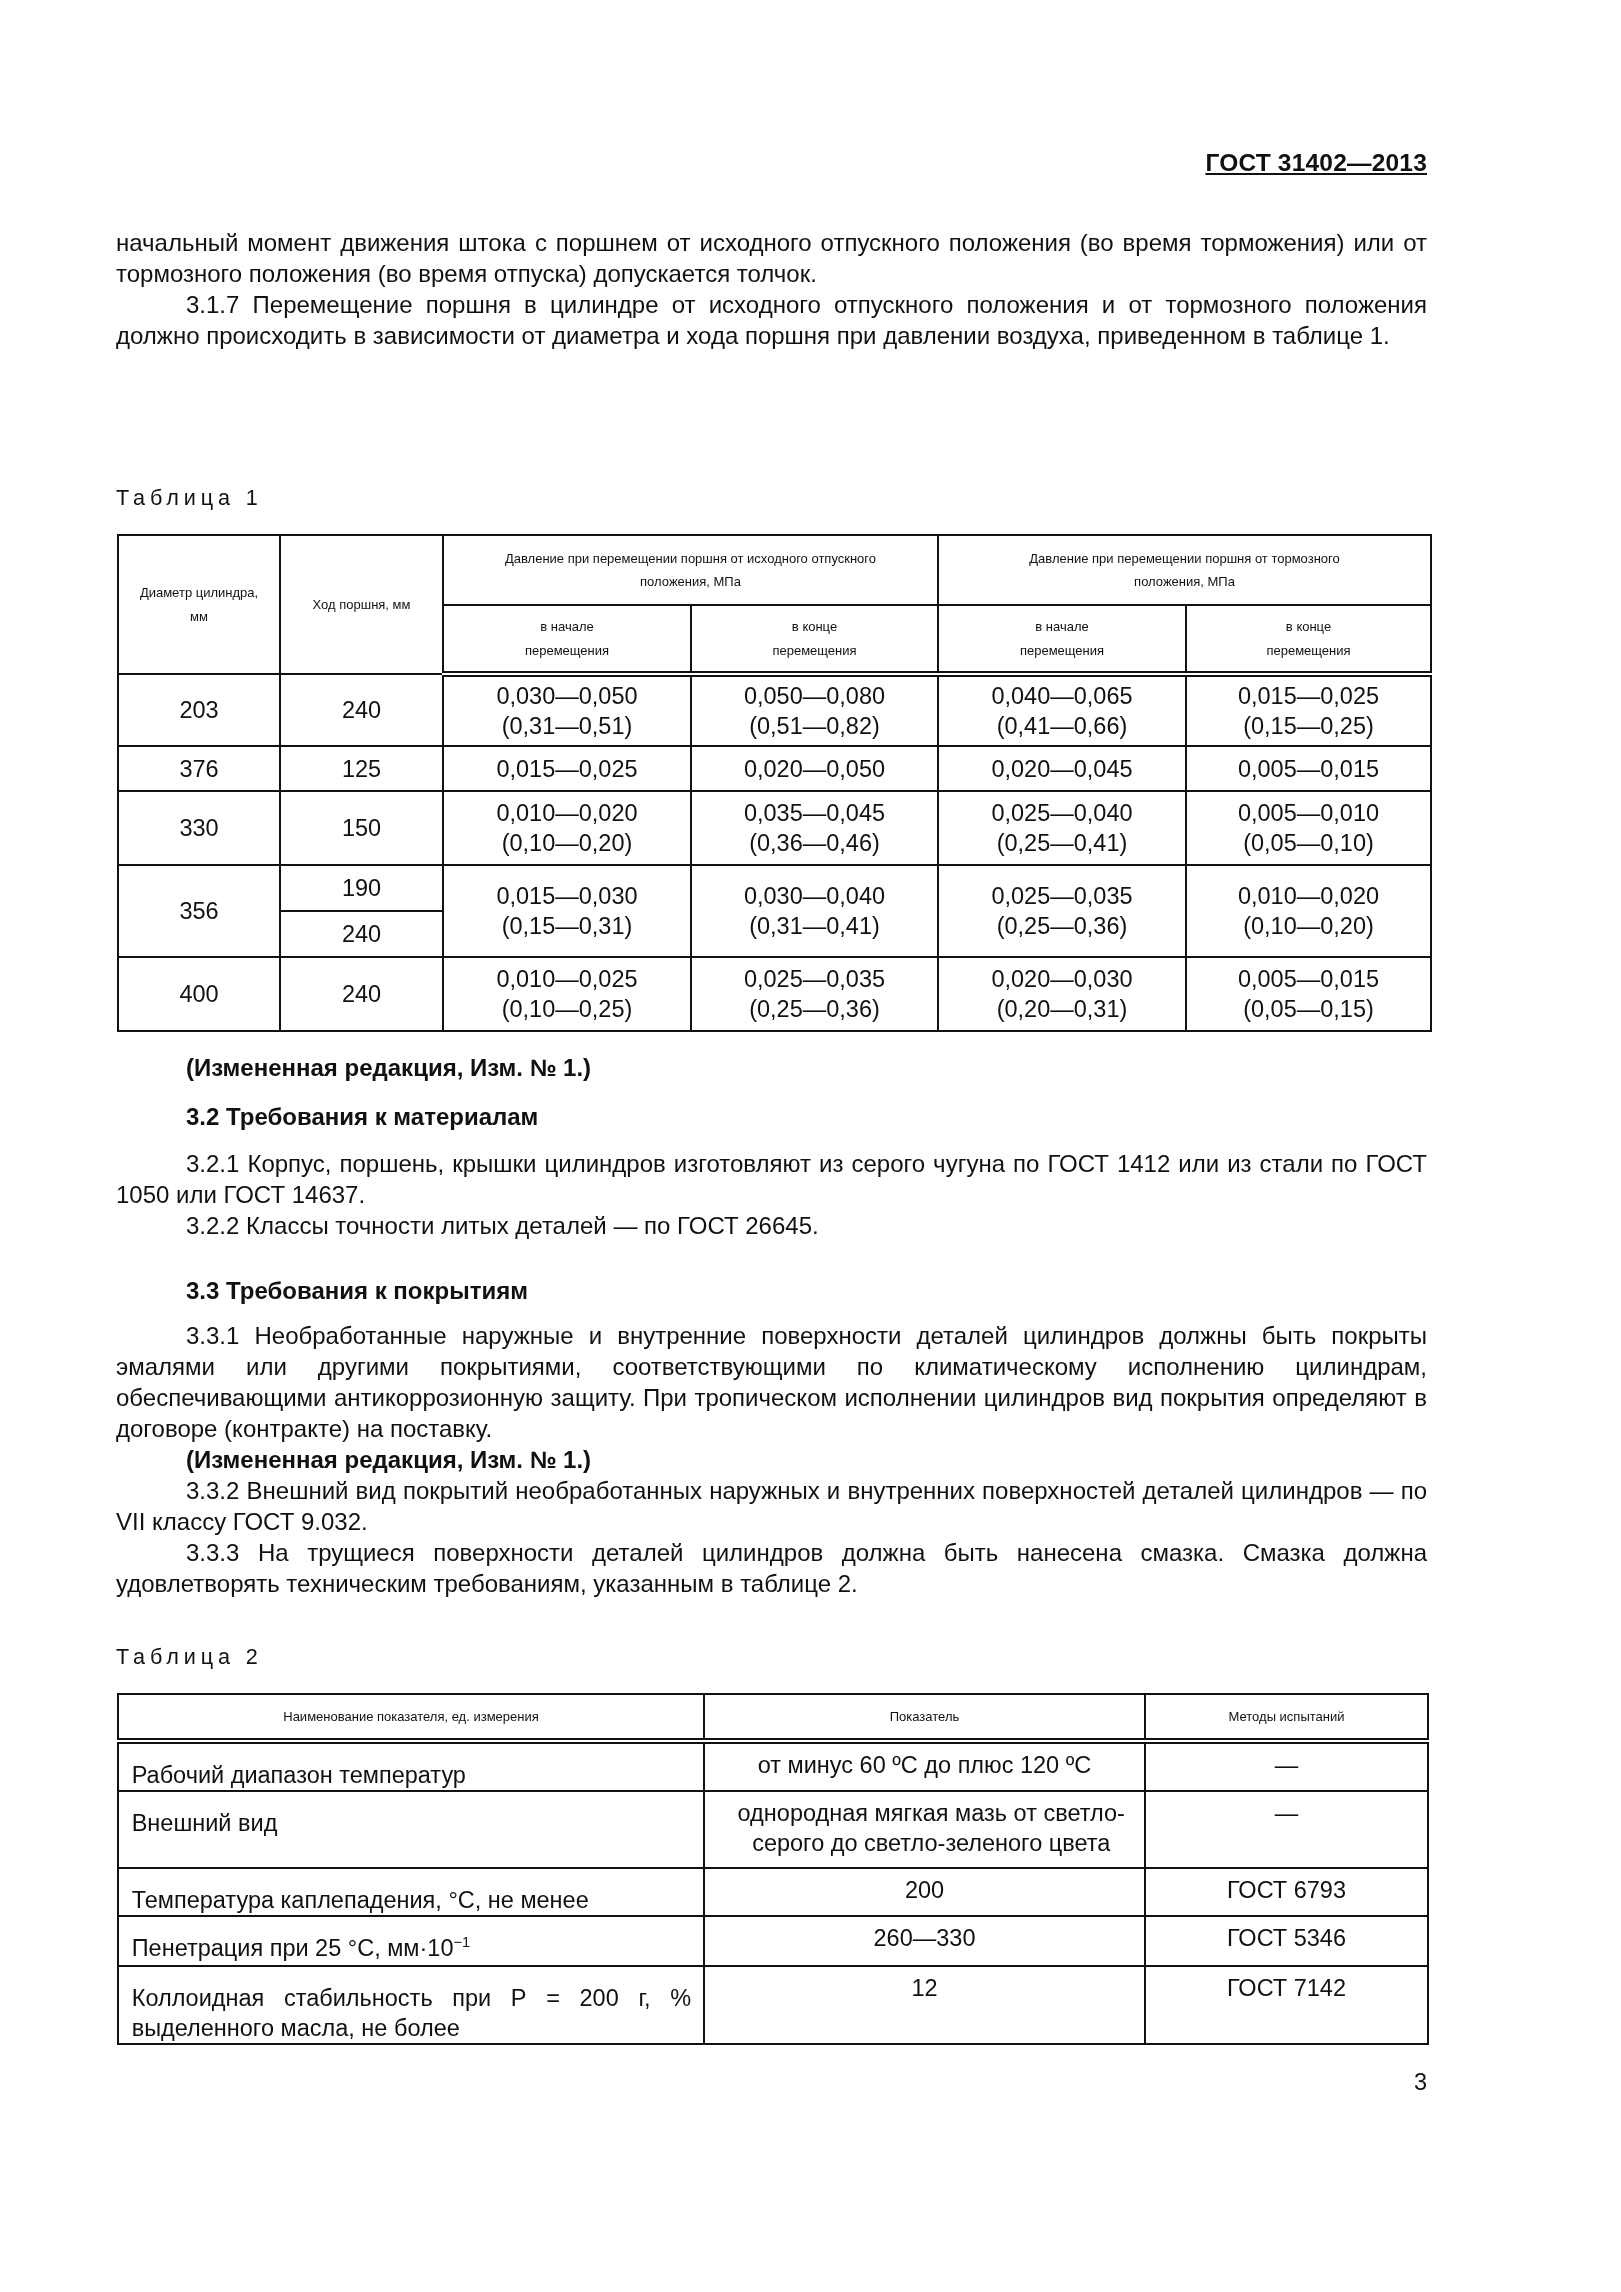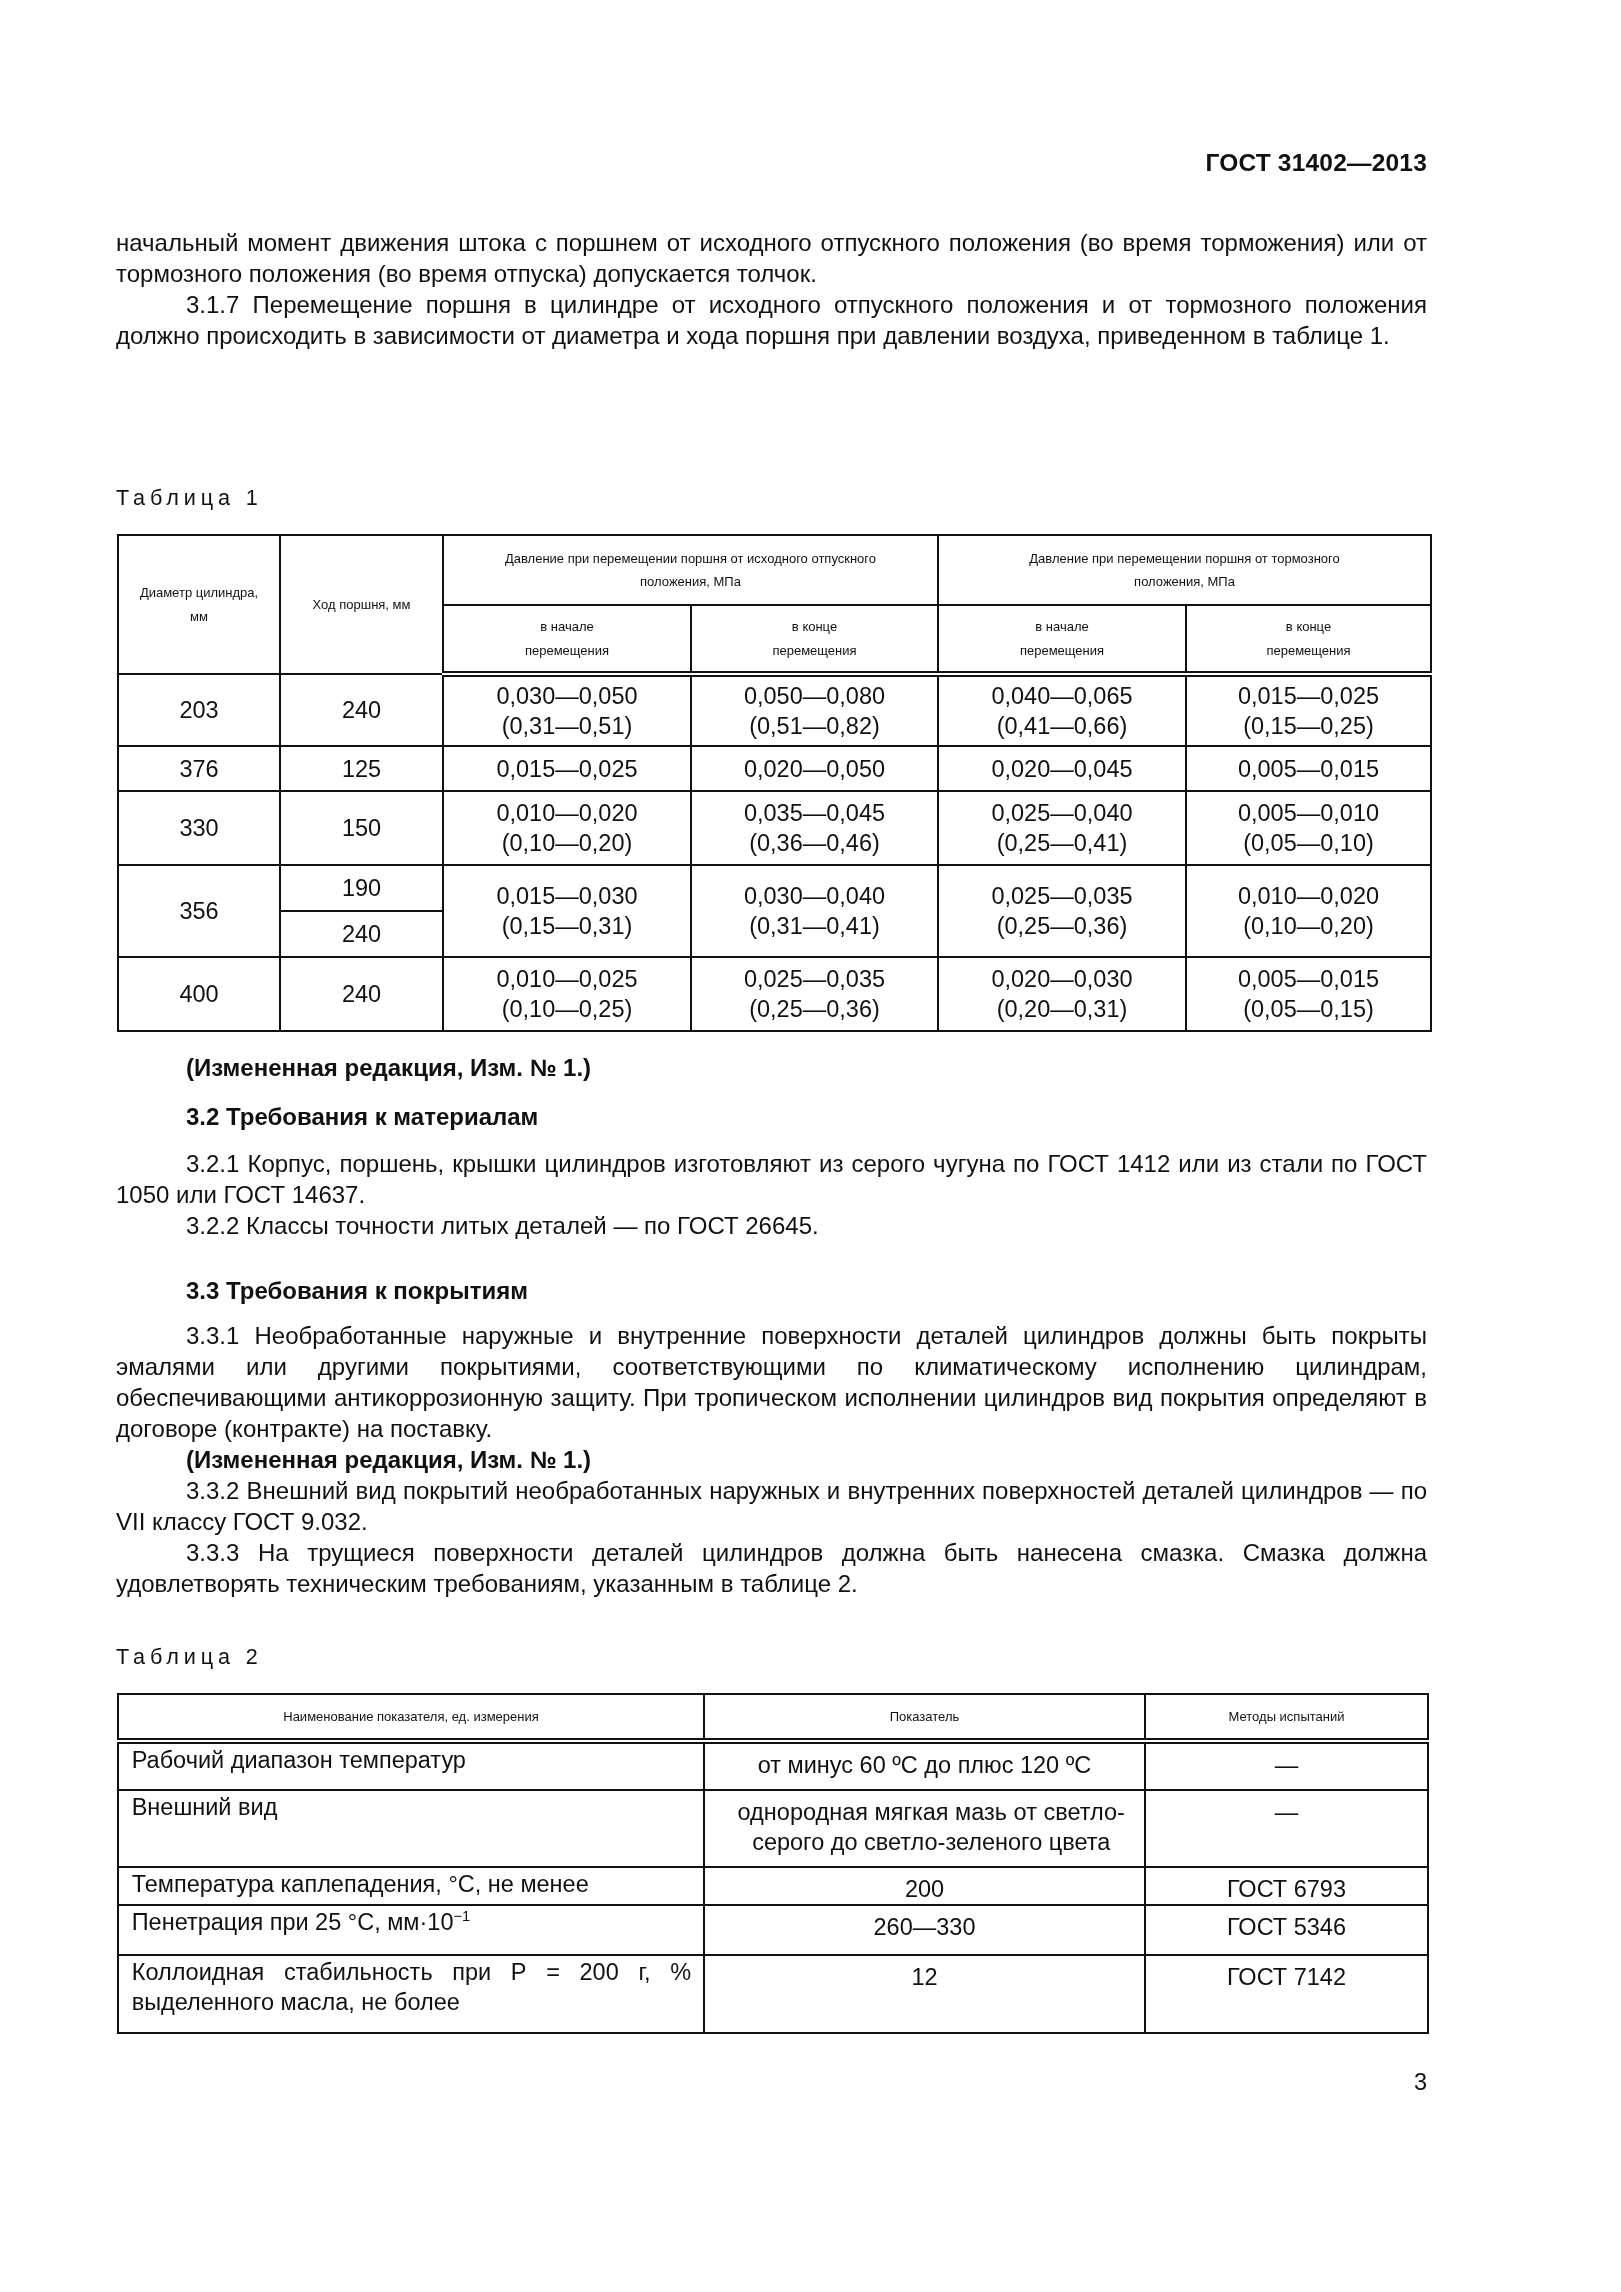--- a/index.html
+++ b/index.html
@@ -1,38 +1,38 @@
 <!DOCTYPE html>
 <html><head>
 <meta charset="utf-8">
 <style>
   html, body { margin: 0; padding: 0; background: #ffffff; }
   body { width: 1621px; height: 2293px; position: relative; overflow: hidden;
          font-family: "Liberation Sans", sans-serif; color: #111111; }
   .abs { position: absolute; }
   .doc-header { left: 882px; width: 545px; top: 149px; text-align: right;
-                font-weight: bold; font-size: 24.5px; letter-spacing: 0.2px; }
+                font-weight: bold; font-size: 24.5px; letter-spacing: 0.2px; text-decoration: underline; }
   .body-text { font-size: 24px; line-height: 31px; text-align: justify; }
   .block { left: 116px; width: 1311px; }
   .para { margin: 0; text-indent: 70px; }
   .para.noindent { text-indent: 0; }
   .heading { font-weight: bold; text-indent: 70px; margin: 0; }
   .table-label { font-size: 21.6px; letter-spacing: 4.9px; }
   .page-number { font-size: 23.5px; }
 
   table.gost { position: absolute; border-collapse: collapse; table-layout: fixed;
                font-family: "Liberation Sans", sans-serif; }
   table.gost td { border: 2.5px solid #111; padding: 0 5.9px; text-align: center;
                   vertical-align: middle; }
   table.gost .hdr { font-size: 13px; line-height: 23.5px; }
   table.gost .cell { font-size: 23.5px; line-height: 30px; }
   table.gost tr.hdr-last td { border-bottom: 6.9px double #111; margin-left: 16px; }
   #table1 { left: 117px; top: 534px; width: 1312px; }
   #table2 { left: 117px; top: 1693px; width: 1310px; }
-  #table2 td.left { text-align: left; padding-left: 12.7px; vertical-align: top; padding-top: 1px; }
+  #table2 td.left { text-align: left; padding-left: 12.7px; vertical-align: top; padding-top: 16px; }
   #table2 td.ctr-top { vertical-align: top; padding-top: 5.9px; }
   #table2 td.justify { text-align: justify; }
   sup { font-size: 14.7px; line-height: 0; }
 </style>
 </head>
 <body>
 
 <div class="abs doc-header">ГОСТ 31402—2013</div>
 
 <div class="abs block body-text" style="top: 227px;">

